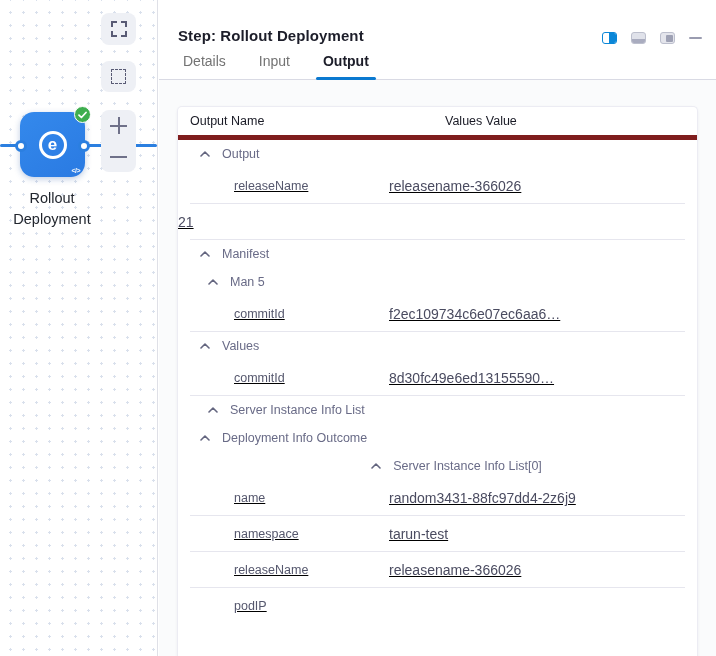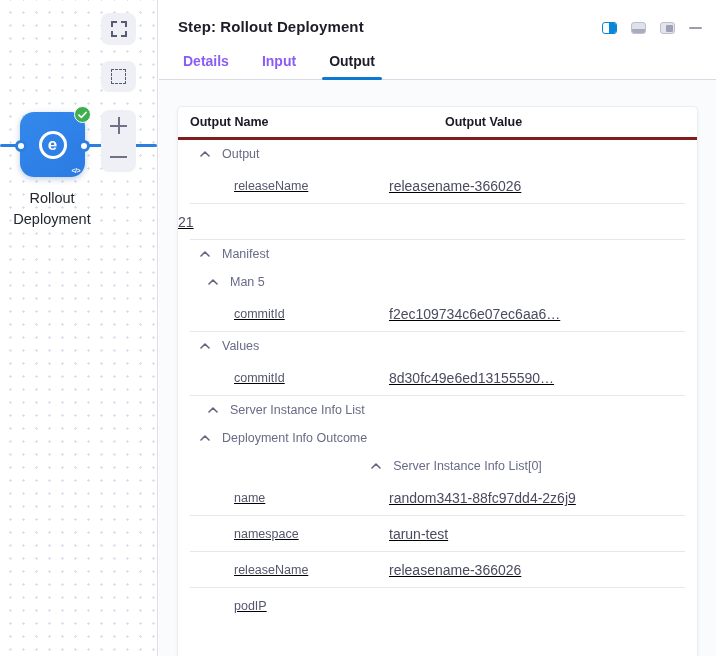--- a/index.html
+++ b/index.html
@@ -52,46 +52,46 @@
     display:flex; flex-direction:column; }
   .zoom-btn { flex:1; display:flex; align-items:center; justify-content:center; cursor:pointer; }
   .plus-icon { position:relative; width:17px; height:17px; }
   .plus-icon::before { content:""; position:absolute; left:0; top:7.5px; width:17px; height:2px; background:#6f7189; }
   .plus-icon::after { content:""; position:absolute; left:7.5px; top:0; width:2px; height:17px; background:#6f7189; }
   .minus-bar { width:17px; height:2px; background:#6f7189; }
 
   
   .panel { position:absolute; left:159px; top:0; width:557px; height:656px;
     display:flex; flex-direction:column; background:#fff; }
-  .panel-header { display:flex; justify-content:space-between; align-items:center;
+  .panel-header { display:flex; justify-content:space-between; align-items:flex-end;
     padding:9px 14px 0 19px; height:44px; }
   .panel-title { font-size:15px; font-weight:700; color:#1c1d29; letter-spacing:.1px; }
   .window-controls { display:flex; align-items:center; gap:14px; padding-top:3px; }
   .wc { cursor:pointer; }
   .ic-split { width:15px; height:12px; border:1.5px solid #0b87d8; border-radius:3px; overflow:hidden; }
   .ic-split i { display:block; float:right; width:7px; height:100%; background:#0b87d8; }
   .ic-dockb { width:15px; height:12px; background:#e0e2ea; border:1px solid #bcbfcd; border-radius:3px; position:relative; overflow:hidden; }
   .ic-dockb i { position:absolute; left:0; right:0; bottom:0; height:4px; background:#a9acbf; }
   .ic-inset { width:15px; height:12px; background:#e4e5ec; border:1px solid #bcbfcd; border-radius:3px; position:relative; overflow:hidden; }
   .ic-inset i { position:absolute; right:1px; top:2px; width:7px; height:7px; background:#9ea1b4; border-radius:1px; }
   .ic-min { width:13px; height:2px; background:#9a9cb0; border-radius:1px; }
 
   .tabs { display:flex; gap:29px; padding-left:22px; border-bottom:1px solid #d9dae4;
     height:36px; align-items:flex-end; background:#fff; }
-  .tab { font-size:14px; color:#8b5cf6; padding:0 2px 10px; cursor:pointer; position:relative;font-weight:bold; }
+  .tab { font-size:14px; color:#737373; padding:0 2px 10px; cursor:pointer; position:relative; }
   .tab.active { color:#1c1d29; font-weight:700; }
   .tab.active::after { content:""; position:absolute; left:-5px; right:-5px; bottom:-1px;
     height:3px; background:#0b79d0; border-radius:2px; }
 
   .content { flex:1; background:#fafbfc; padding:26px 18px 0 18px; overflow:hidden; }
   .card { background:#fff; border:1px solid #ececf3; border-bottom:none;
     border-radius:5px 5px 0 0; box-shadow:0 1px 3px rgba(40,41,61,.06); height:110%; }
 
   .thead { display:flex; align-items:center; height:33px; padding:0 12px;
-    border-bottom:3px solid #7f1d1d; font-size:12.5px; font-weight:700; color:#191a25; }
+    border-bottom:5px solid #7f1d1d; font-size:12.5px; font-weight:400; color:#191a25; }
   .th-name { width:255px; }
 
   .row.section { display:flex; align-items:center; height:28px;
     color:#696b87; font-size:12.5px; cursor:pointer; }
   .lvl1 { padding-left:22px; } .lvl2 { padding-left:30px; } .lvl3 { padding-left:38px;justify-content:center; }
   .chev { margin-right:12px; display:flex; color:#63657f; }
   .row.kv { display:flex; align-items:flex-start; min-height:36px; position:relative;text-decoration:underline; }
   .kv .key { width:211px; padding-left:56px; padding-top:11px; font-size:12.5px; color:#55576d; }
   .kv .val { max-width:196px; font-size:14px; color:#4a4b60; line-height:26px; padding:5px 0; }
   .kv.with-divider::after { content:""; position:absolute; left:12px; right:12px; bottom:0;
@@ -161,21 +161,21 @@
     <div class="tabs">
       <div class="tab">Details</div>
       <div class="tab">Input</div>
       <div class="tab active">Output</div>
     </div>
 
     <div class="content">
       <div class="card">
         <div class="thead">
           <div class="th-name">Output Name</div>
-          <div class="th-value">Output Value</div>
+          <div class="th-value">Values Value</div>
         </div>
         <div>
             <div class="row section lvl1">
               <span class="chev">
                 <svg width="10" height="6" viewBox="0 0 10 6">
                   <path d="M1 5 L5 1 L9 5" fill="none" stroke="currentColor" stroke-width="1.6" stroke-linecap="round" stroke-linejoin="round"></path>
                 </svg>
               </span>
               <span class="sec-label">Output</span>
             </div>

